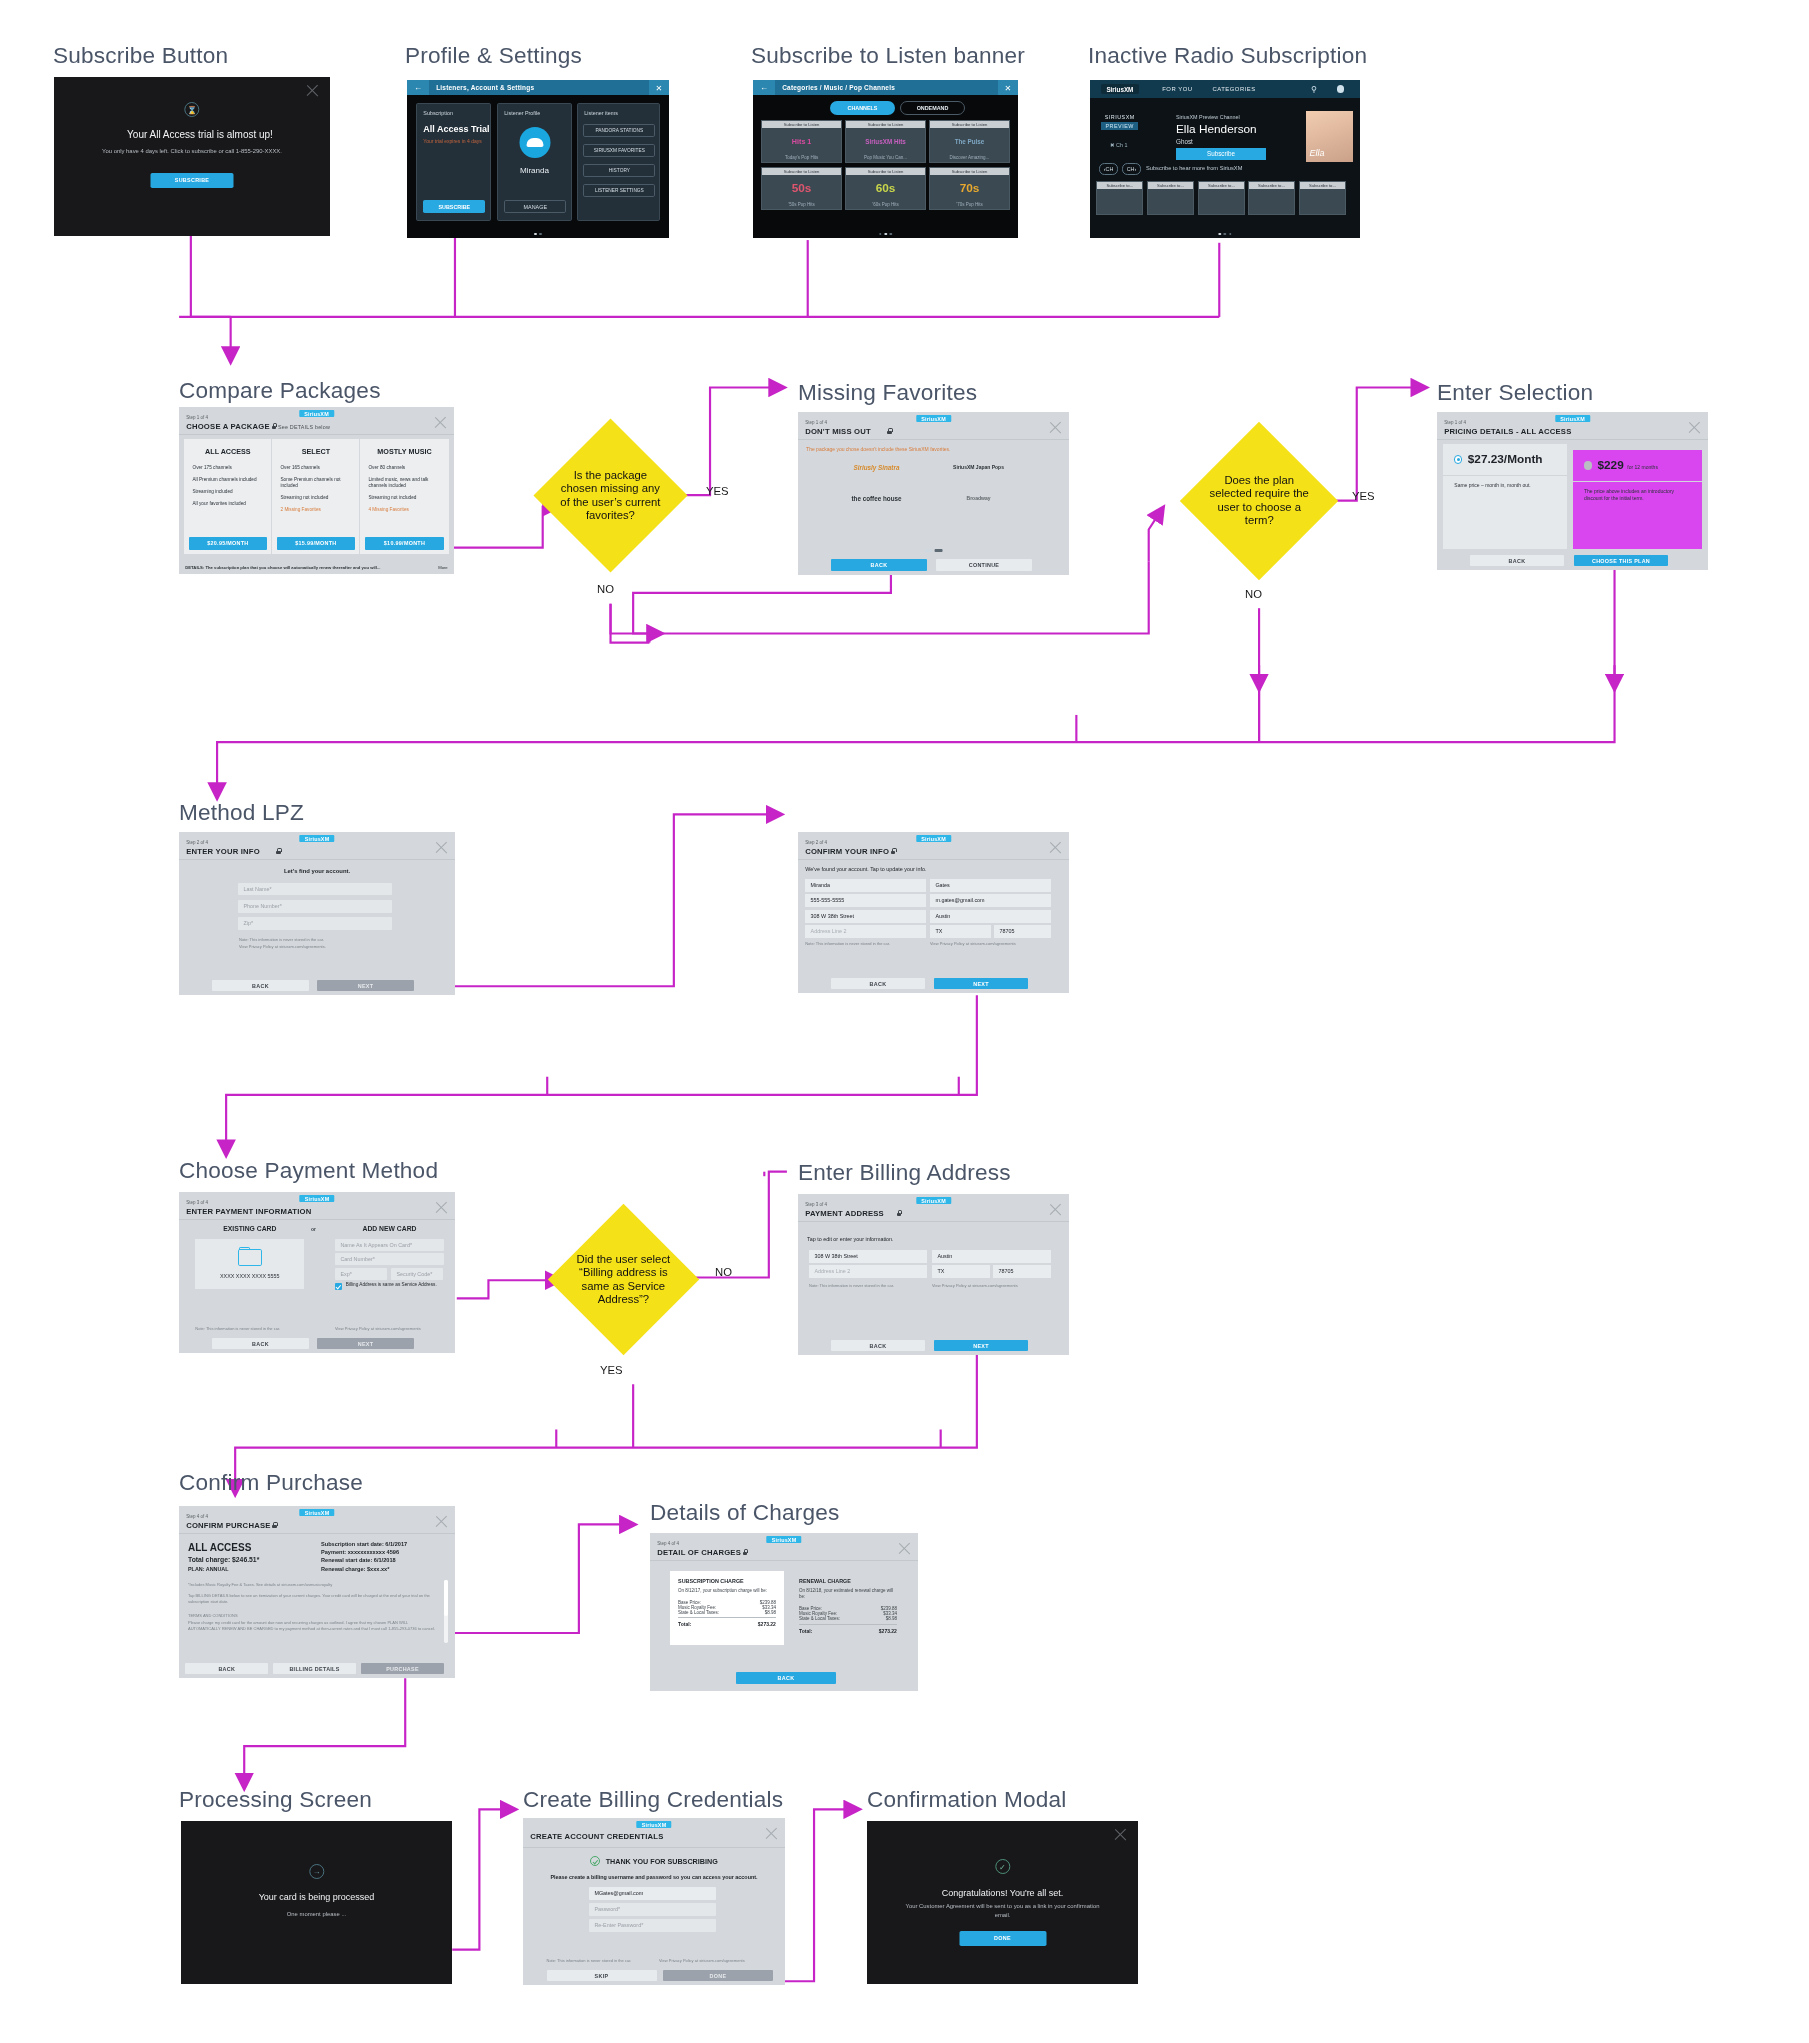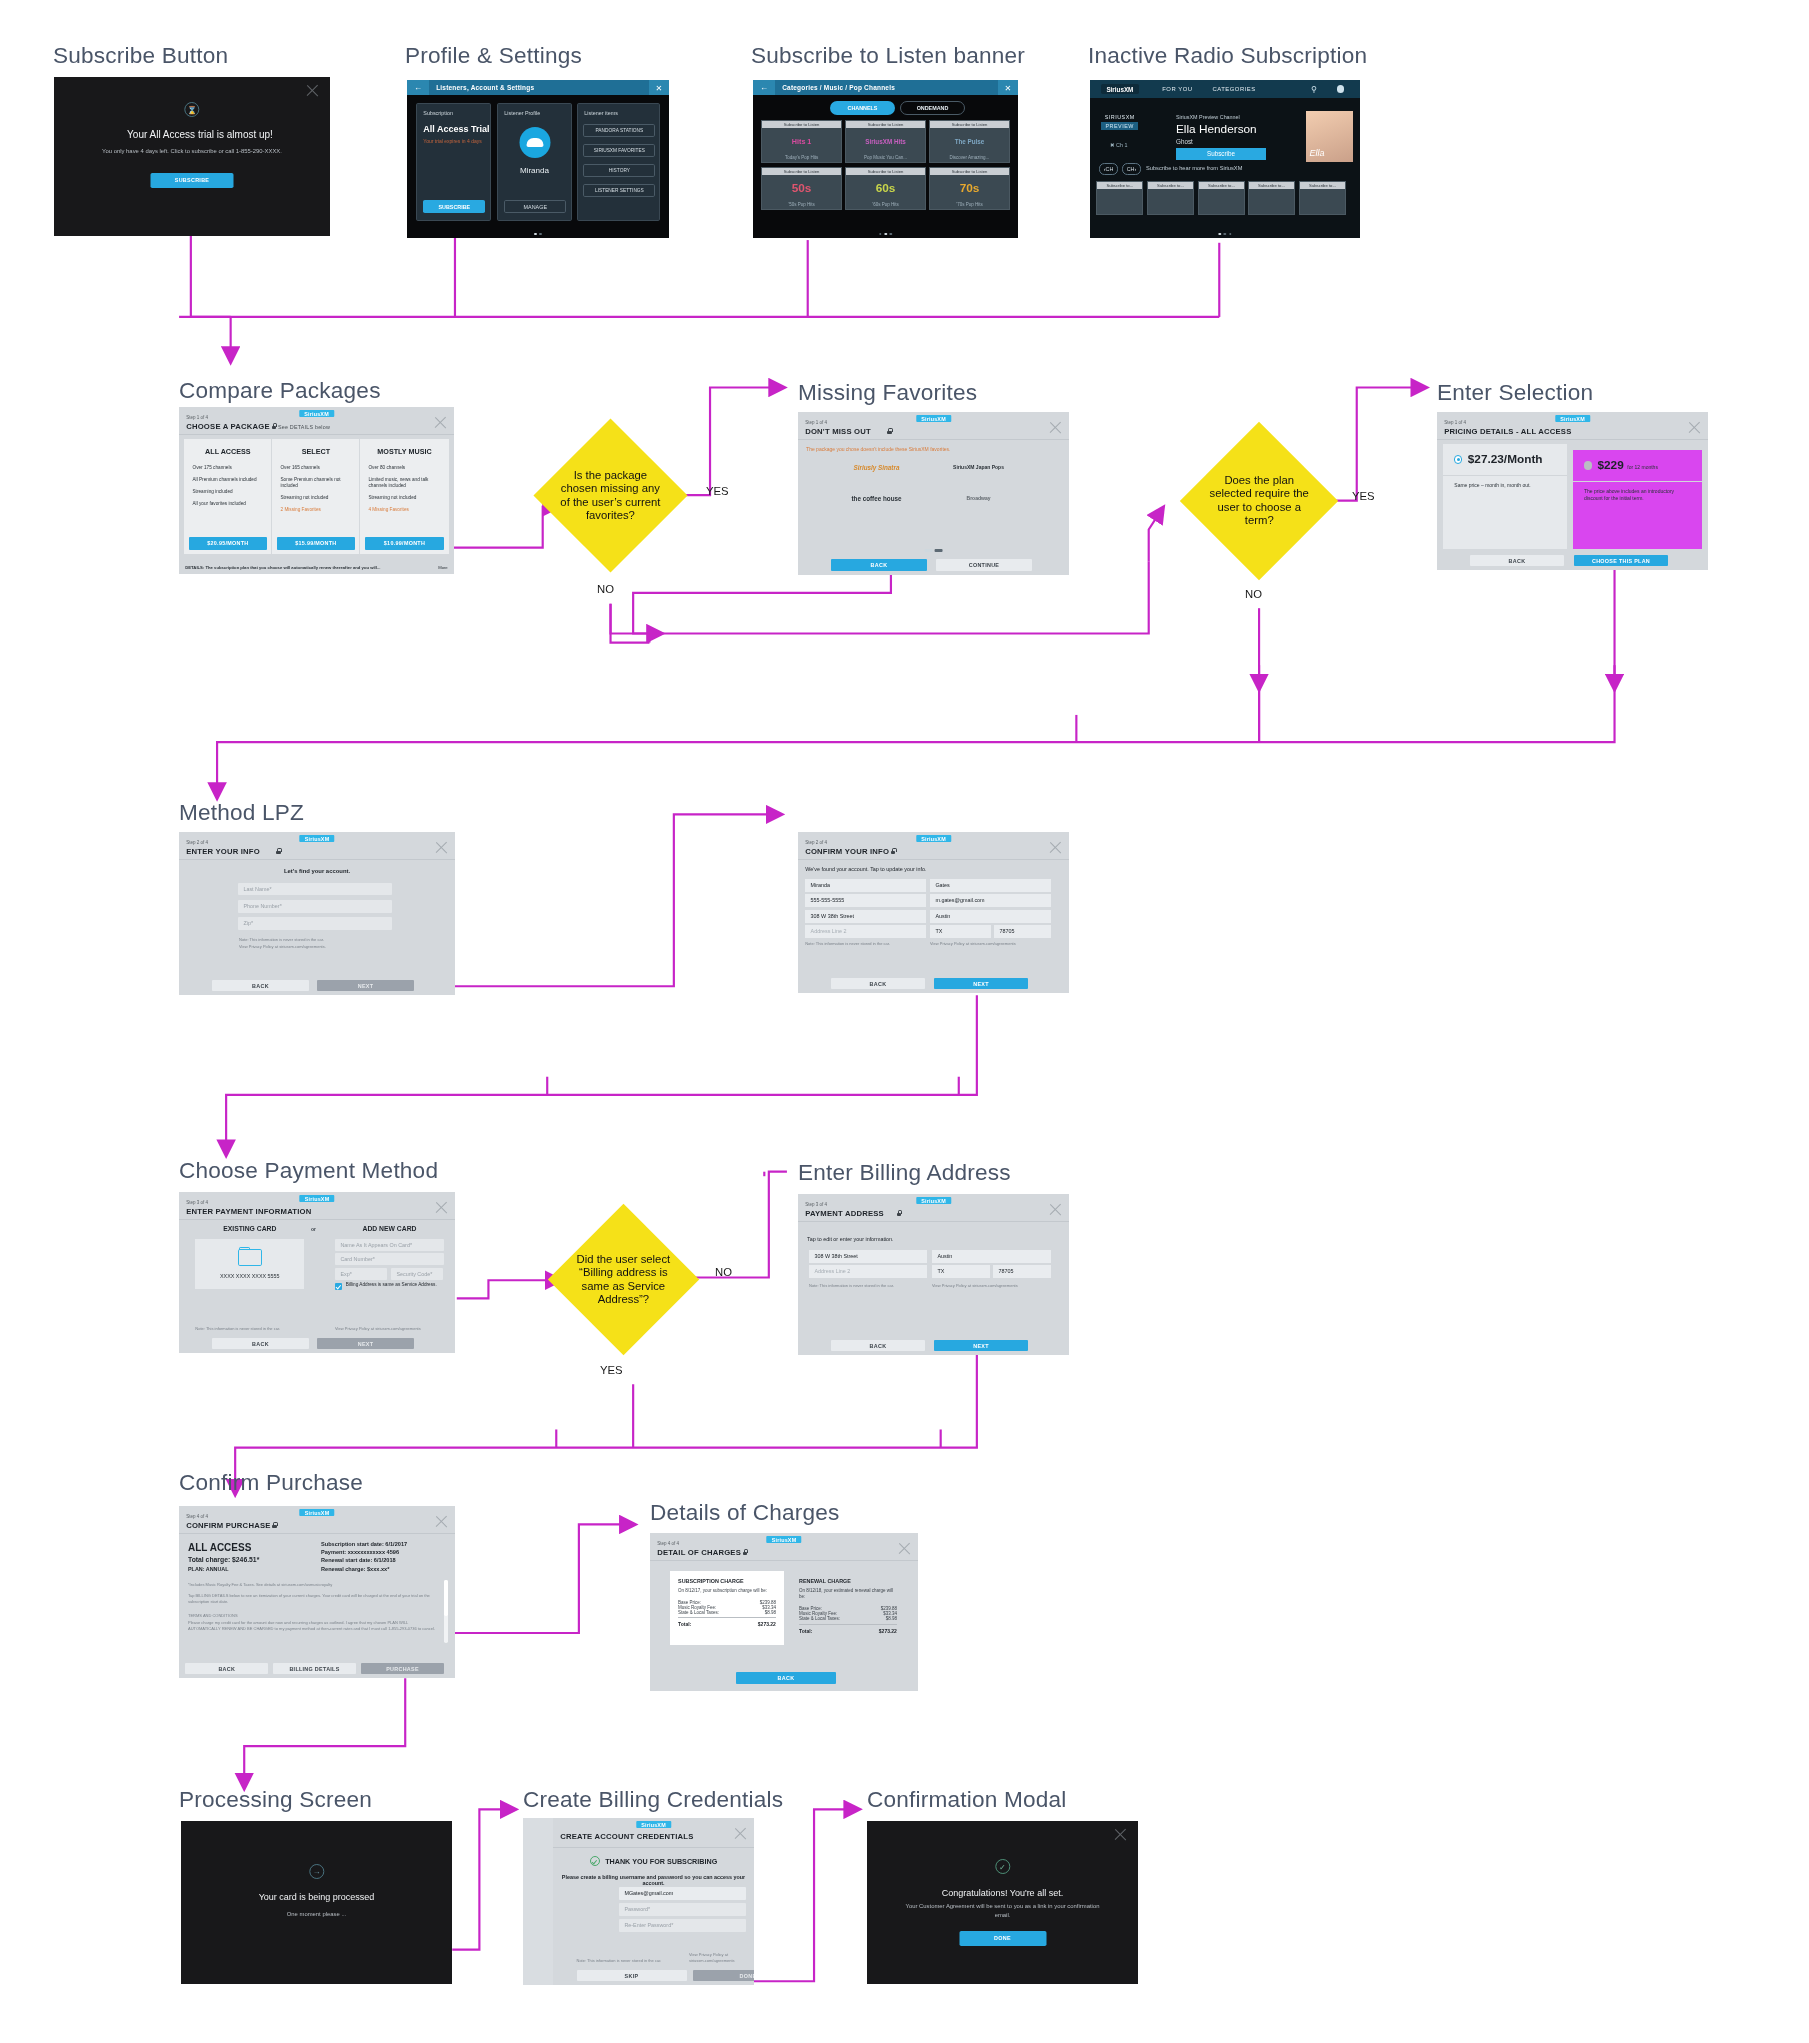--- a/index.html
+++ b/index.html
@@ -694,21 +694,21 @@
   <div class="sec-title" style="left:867px; top:1787px;">Confirmation Modal</div>
 
   <div class="screen dark" style="left:181px; top:1821px; width:271px; height:163px;">
     <div class="dark-modal">
       <div class="dm-ico" style="top:43px;">→</div>
       <div class="dm-title" style="top:71px; font-size:9px;">Your card is being processed</div>
       <div class="dm-sub" style="top:90px; font-size:5.9px;">One moment please ...</div>
     </div>
   </div>
 
-  <div class="screen" style="left:523px; top:1818px; width:231px; height:167px;padding-left:30px;">
+  <div class="screen" style="left:523px; top:1818px; width:262px; height:167px;">
     <div class="sxm">
       <div class="sxm-logo">SiriusXM</div>
       <div class="sxm-head" style="top:13.6px;">CREATE ACCOUNT CREDENTIALS</div>
       <div class="sxm-x"></div>
       <div class="sxm-body" style="top:29px;">
         <div class="divider" style="top:0;"></div>
         <div style="position:absolute;left:0;right:0;top:9px;display:flex;align-items:center;justify-content:center;gap:5.4px;">
           <span style="width:10px;height:10px;border:1.3px solid #4aa96a;border-radius:50%;display:inline-block;position:relative;">
             <i style="position:absolute;left:2.7px;top:1.8px;width:2.7px;height:4.5px;border:1.2px solid #4aa96a;border-top:none;border-left:none;transform:rotate(40deg);display:block;"></i>
           </span>

